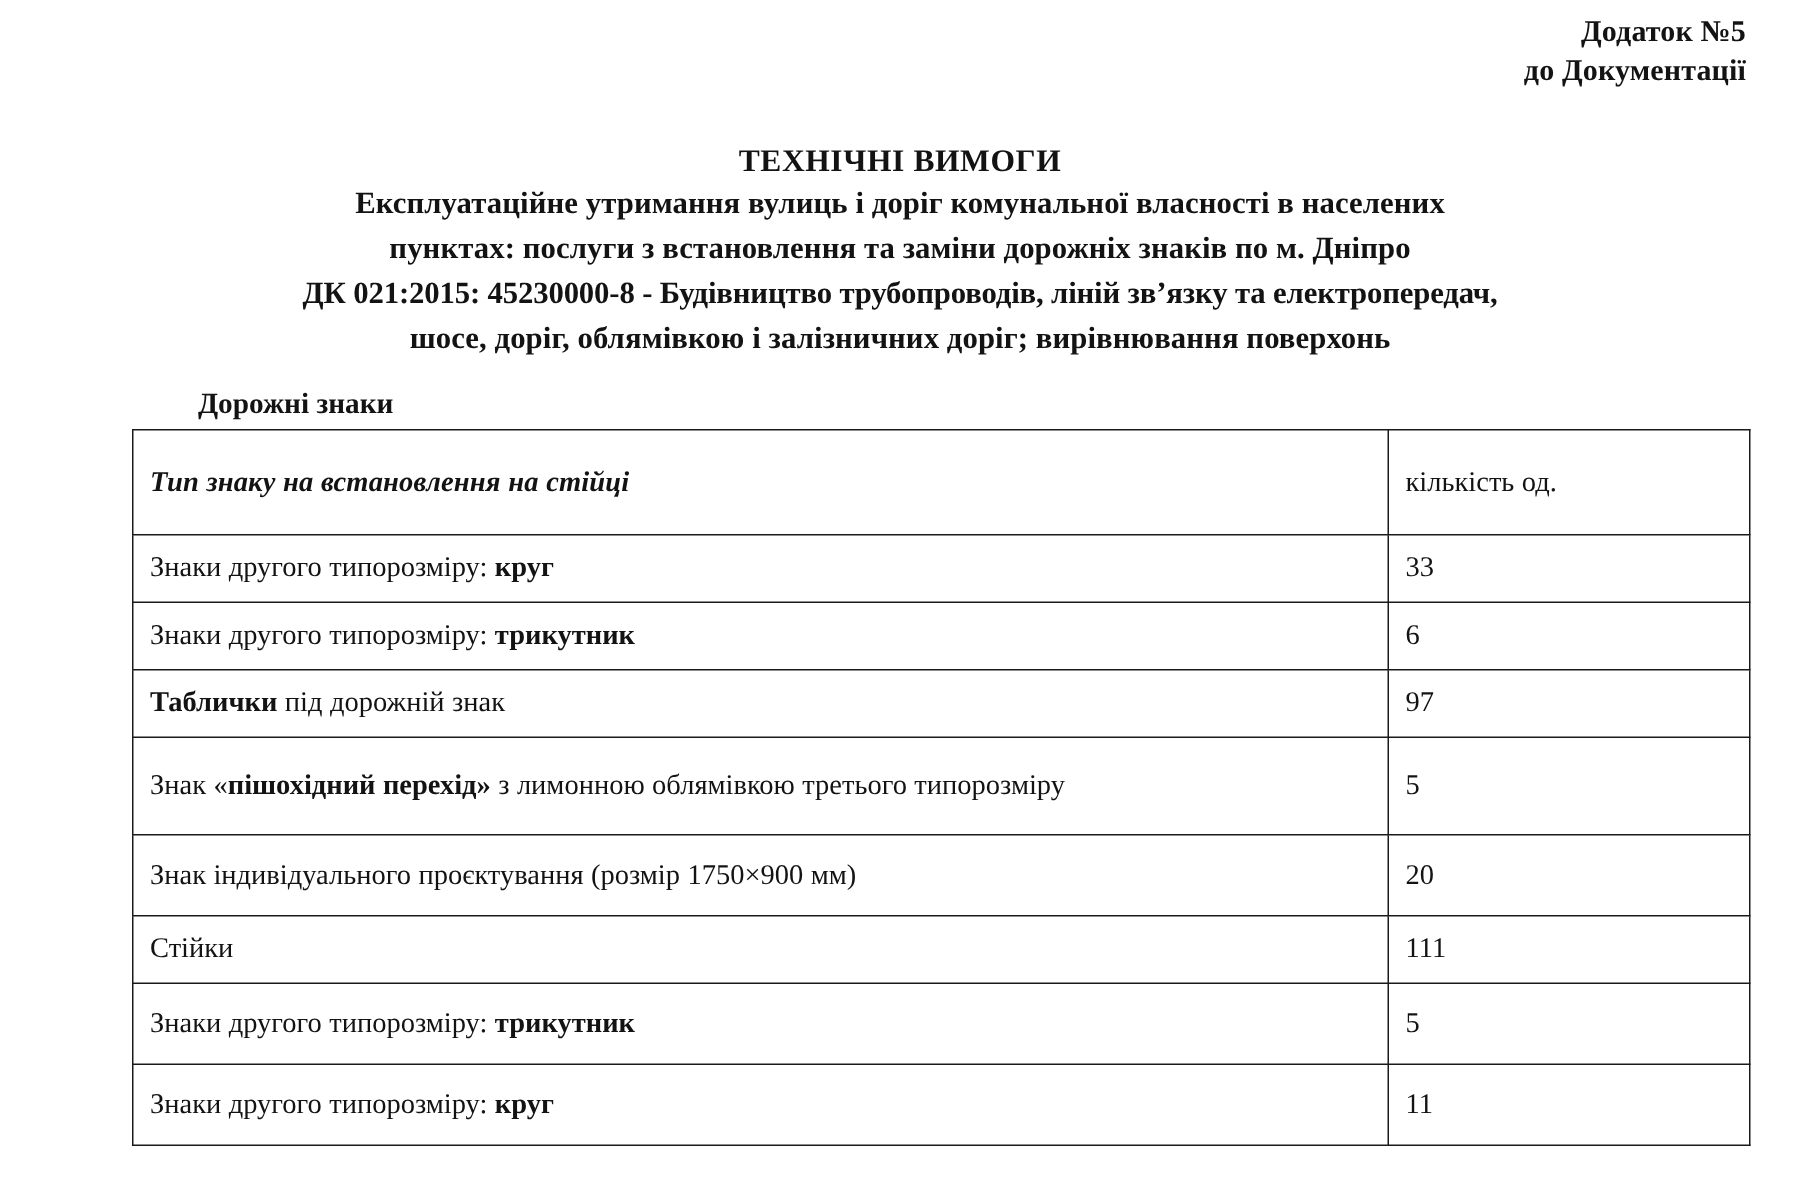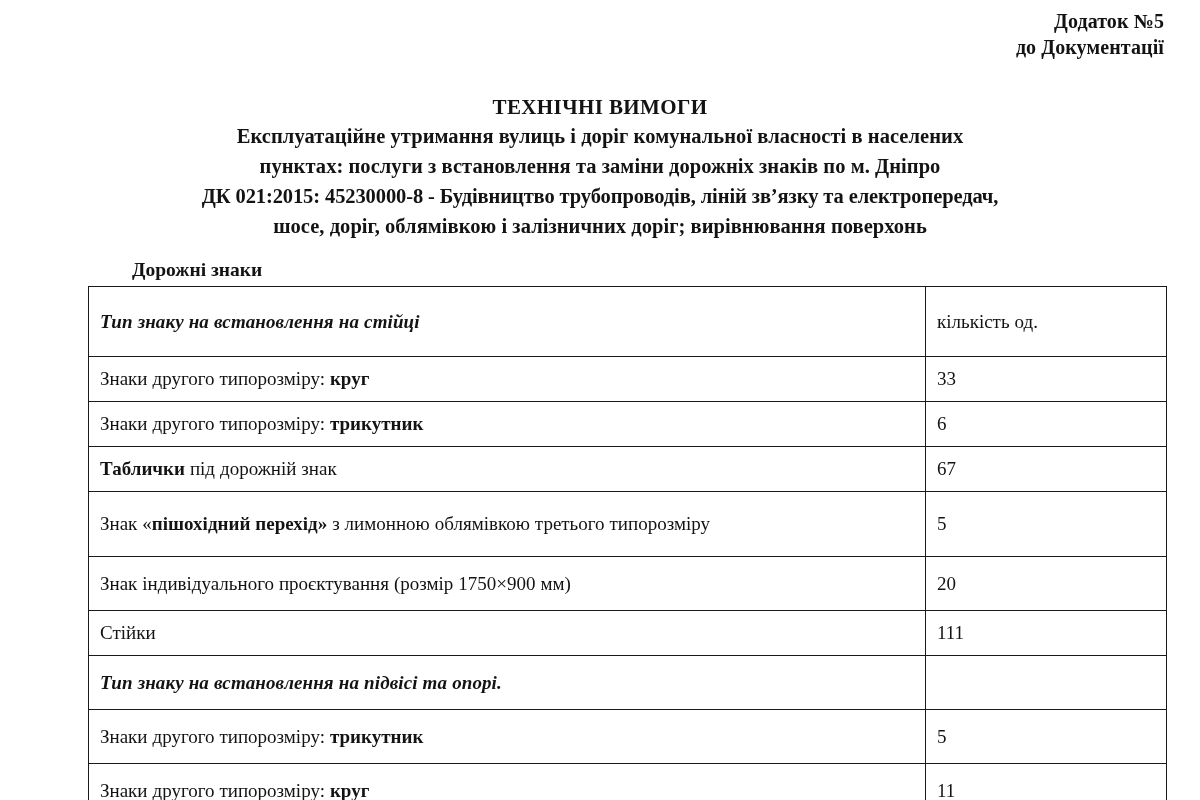--- a/index.html
+++ b/index.html
@@ -165,38 +165,34 @@
           <tr class="row-data">
             <td class="desc"><span>Знаки другого типорозміру: </span><b class="strong">круг</b></td>
             <td class="qty">33</td>
           </tr>
           <tr class="row-data">
             <td class="desc"><span>Знаки другого типорозміру: </span><b class="strong">трикутник</b></td>
             <td class="qty">6</td>
           </tr>
           <tr class="row-data">
             <td class="desc"><b class="strong">Таблички</b><span> під дорожній знак</span></td>
-            <td class="qty">67</td>
+            <td class="qty">97</td>
           </tr>
           <tr class="row-data tall">
             <td class="desc"><span>Знак «</span><b class="strong">пішохідний перехід»</b><span> з лимонною облямівкою третього типорозміру</span></td>
             <td class="qty">5</td>
           </tr>
           <tr class="row-data roomy">
             <td class="desc"><span>Знак індивідуального проєктування  (розмір 1750×900 мм)</span></td>
             <td class="qty">20</td>
           </tr>
           <tr class="row-data">
             <td class="desc"><span>Стійки</span></td>
             <td class="qty">111</td>
           </tr>
-          <tr class="row-section">
-            <td class="desc"><span>Тип знаку на встановлення на підвісі та опорі.</span></td>
-            <td class="qty"></td>
-          </tr>
           <tr class="row-data roomy">
             <td class="desc"><span>Знаки другого типорозміру: </span><b class="strong">трикутник</b></td>
             <td class="qty">5</td>
           </tr>
           <tr class="row-data roomy">
             <td class="desc"><span>Знаки другого типорозміру: </span><b class="strong">круг</b></td>
             <td class="qty">11</td>
           </tr>
         </tbody>
     </table>

